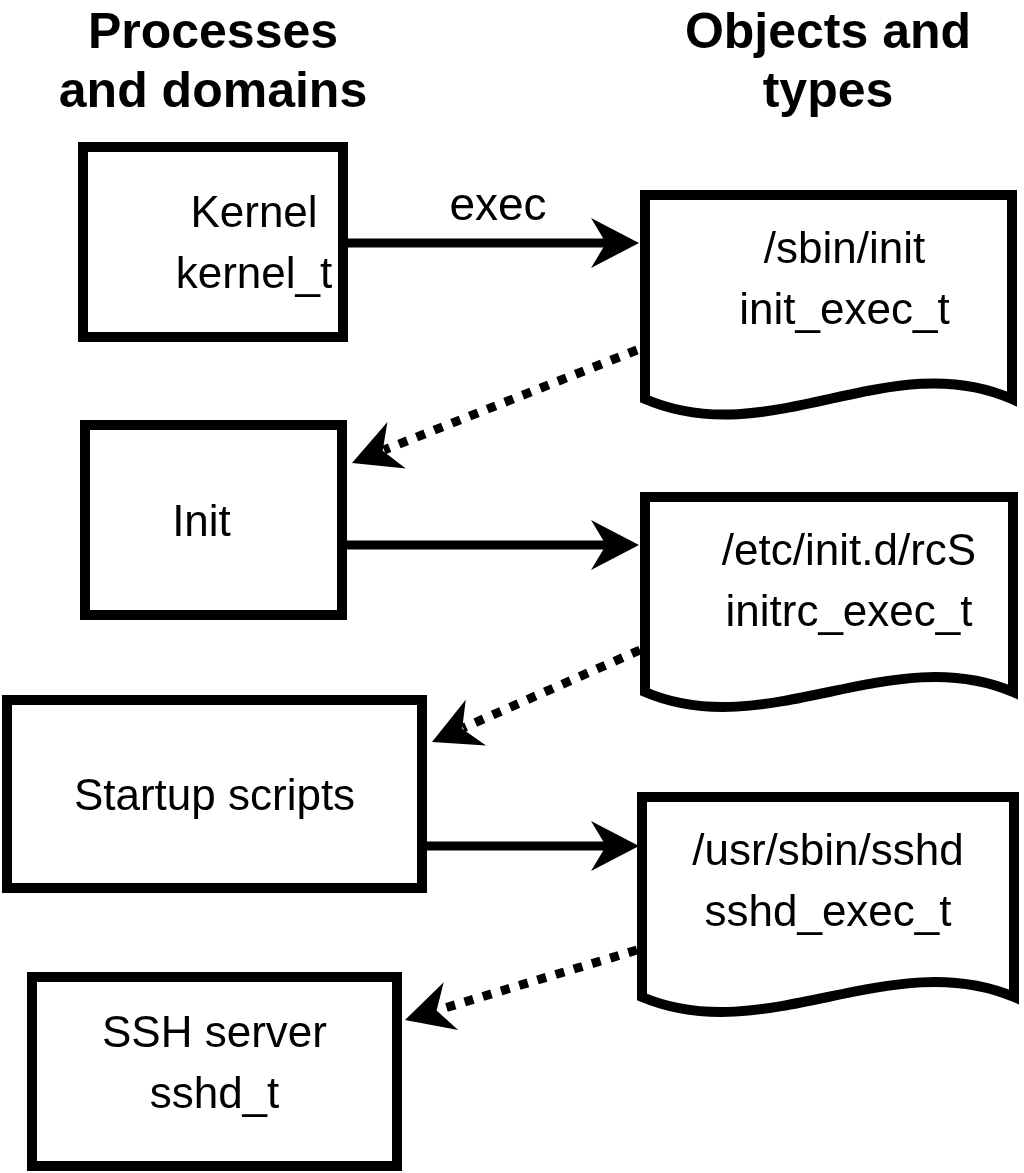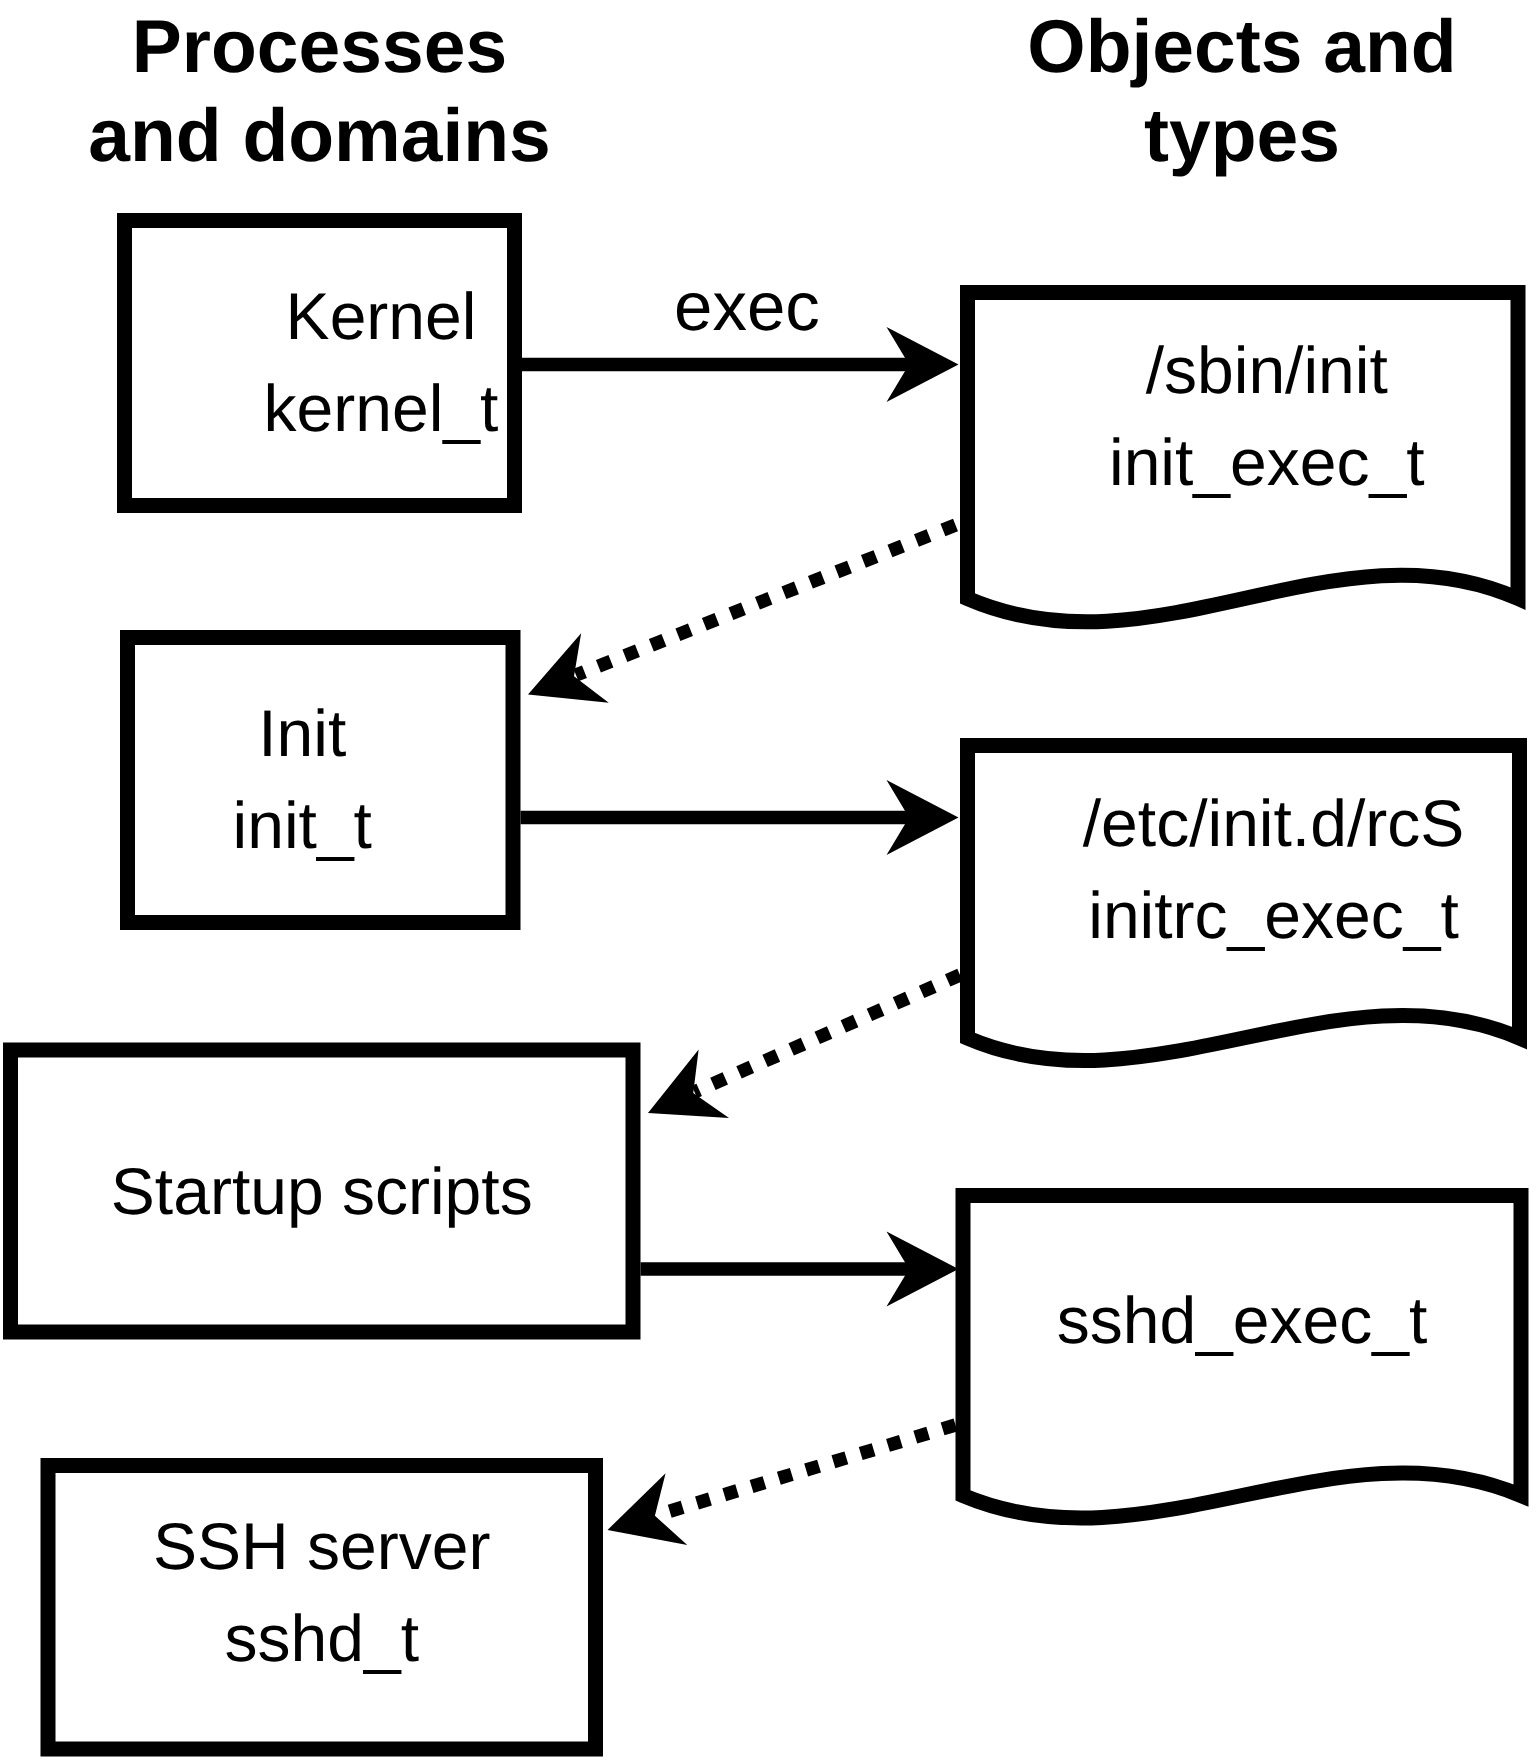--- a/index.html
+++ b/index.html
@@ -75,37 +75,37 @@
     <div>Objects and</div>
     <div>types</div>
   </div>
 
   <div class="node" style="left:78px;top:142px;width:270px;height:200px;margin-left:41px;">
     <div>Kernel</div>
     <div>kernel_t</div>
   </div>
   <div class="node" style="left:68px;top:420px;width:267px;height:200px;">
     <div>Init</div>
-    <div>init_t</div>
   </div>
   <div class="node" style="left:2px;top:695px;width:425px;height:198px;text-align:center;">
     <div>Startup scripts</div>
   </div>
   <div class="node" style="left:27px;top:972px;width:375px;height:179px;">
     <div>SSH server</div>
     <div>sshd_t</div>
   </div>
 
   <div class="node" style="left:640px;top:190px;width:377px;height:176px;padding-left:16px;">
     <div>/sbin/init</div>
     <div>init_exec_t</div>
   </div>
   <div class="node" style="left:640px;top:492px;width:378px;height:176px;padding-left:20px;">
     <div>/etc/init.d/rcS</div>
     <div>initrc_exec_t</div>
   </div>
   <div class="node" style="left:637px;top:792px;width:382px;height:176px;">
+    <div>/usr/sbin/sshd</div>
     <div>sshd_exec_t</div>
   </div>
 
   <div class="edge-label" style="left:438px;top:181px;width:120px;">exec</div>
 
 </div>
 
 </body></html>

